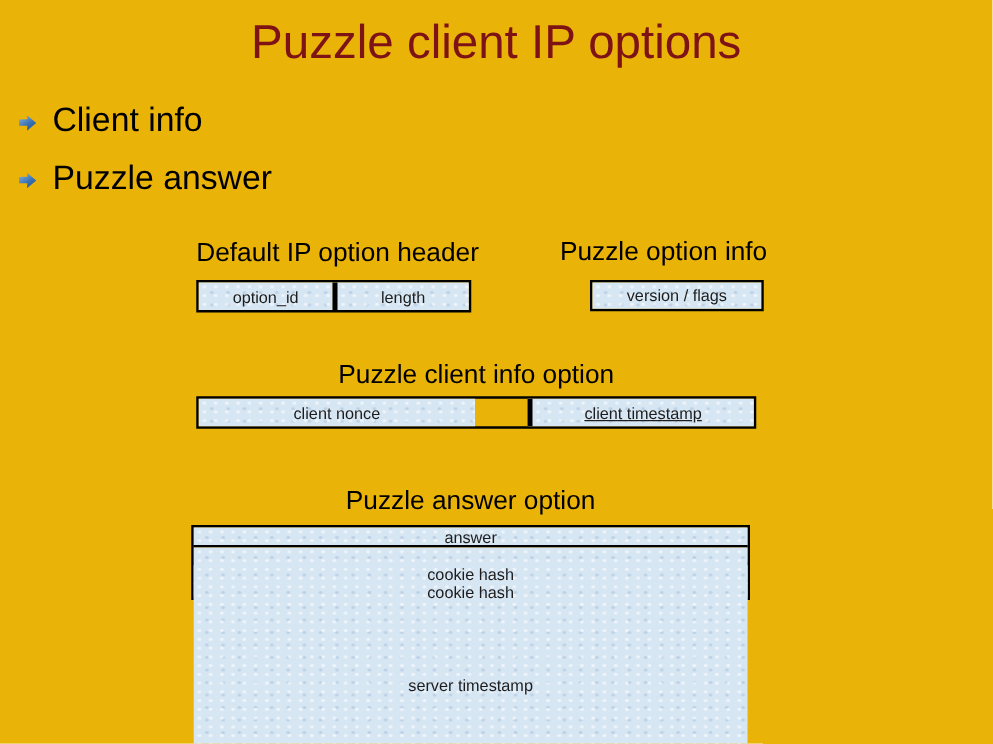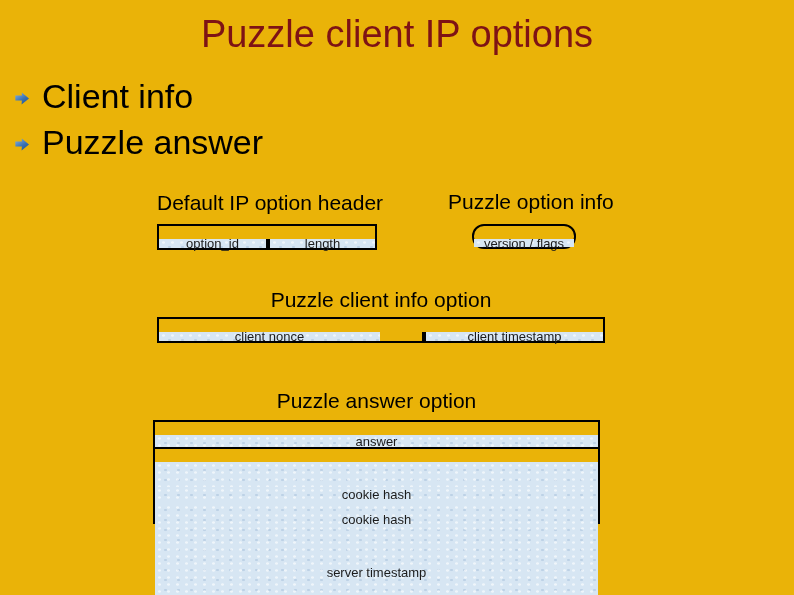--- a/index.html
+++ b/index.html
@@ -25,21 +25,21 @@
   .bullet-item{
     position:absolute;left:15px;
     display:flex;align-items:flex-start;
     color:var(--text);
   }
   .bullet-item .arrow{
     width:14px;height:13px;flex:0 0 auto;
     margin-top:12px;margin-right:13px;
   }
   .bullet-item .blabel{
-    font-size:34px;line-height:32px;color:var(--text);
+    font-size:27px;line-height:32px;color:var(--text);
   }
   .diag-title{
     position:absolute;margin:0;
     font-size:21px;font-weight:400;color:var(--text);
     text-align:center;white-space:nowrap;
   }
   .fieldrow{
     position:absolute;box-sizing:border-box;
     border:2px solid var(--box-border);
     display:flex;align-items:stretch;
@@ -48,29 +48,28 @@
     display:flex;align-items:center;justify-content:center;
     font-size:13px;color:#1c1c1c;
     box-sizing:border-box;
     background-color:var(--box-fill);
     background-image:
       radial-gradient(rgba(255,255,255,0.6) 1px, rgba(255,255,255,0) 2px),
       radial-gradient(rgba(141,172,206,0.35) 1px, rgba(141,172,206,0) 2px);
     background-size:9px 7px,13px 10px;
     background-position:0 0,4px 3px;
     white-space:nowrap;
-    margin-top:13px;
   }
   .cell.divided{border-left:4px solid var(--box-border);}
   .vtable{
     position:absolute;box-sizing:border-box;
     border:2px solid var(--box-border);
   }
   .vrow{
-    box-sizing:border-box;height:25px;display:flex;align-items:stretch;
+    box-sizing:border-box;height:14px;display:flex;align-items:stretch;
   }
   .vrow + .vrow{border-top:2px solid var(--box-border);flex-direction:column;}
   .vrow .cell{flex:1 1 auto;}
   .hidden-defs{position:absolute;width:0;height:0;overflow:hidden;}
 </style>
 </head>
 <body>
 
 <svg class="hidden-defs" aria-hidden="true">
   <defs>
@@ -99,28 +98,28 @@
     <span class="blabel">Puzzle answer</span>
   </div>
 
   <p class="diag-title" style="left:157px;top:191px;width:220px;">Default IP option header</p>
   <div class="fieldrow" style="left:157px;top:224px;width:220px;height:26px;">
     <div class="cell" style="width:107px;">option_id</div>
     <div class="cell divided" style="flex:1;">length</div>
   </div>
 
   <p class="diag-title" style="left:448px;top:190px;width:158px;">Puzzle option info</p>
-  <div class="fieldrow" style="left:472px;top:224px;width:104px;height:25px;border-radius:12px;">
+  <div class="fieldrow" style="left:472px;top:224px;width:139px;height:25px;">
     <div class="cell" style="flex:1;">version / flags</div>
   </div>
 
   <p class="diag-title" style="left:157px;top:288px;width:448px;">Puzzle client info option</p>
   <div class="fieldrow" style="left:157px;top:317px;width:448px;height:26px;gap:42px;">
     <div class="cell" style="width:221px;">client nonce</div>
-    <div class="cell divided" style="flex:1;">client timestamp</div>
+    <div class="cell divided" style="flex:1;text-decoration:underline;">client timestamp</div>
   </div>
 
   <p class="diag-title" style="left:153px;top:389px;width:447px;">Puzzle answer option</p>
   <div class="vtable" style="left:153px;top:420px;width:447px;">
     <div class="vrow">
       <div class="cell">answer</div>
     </div>
     <div class="vrow">
       <div class="cell" style="flex:0 0 220px;">server timestamp</div>
       <div class="cell divided">unused</div>

